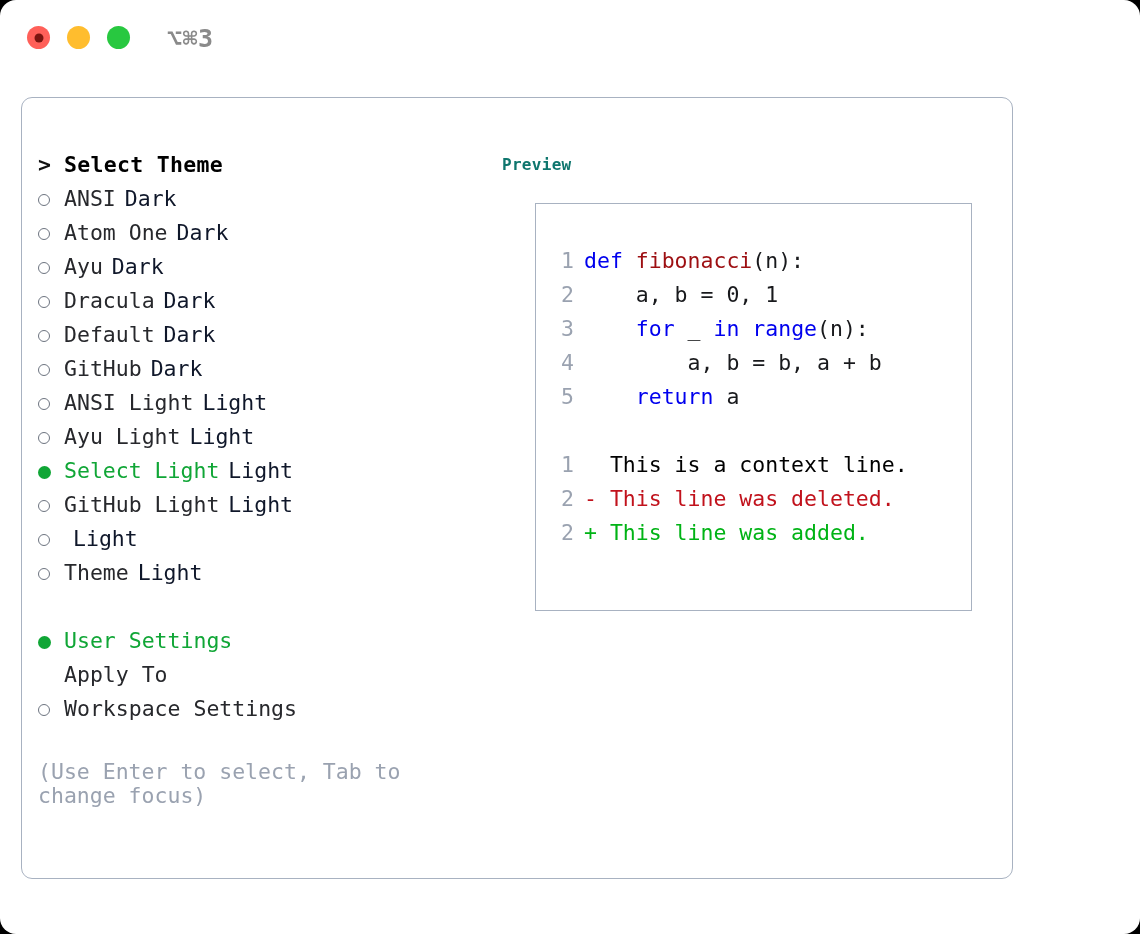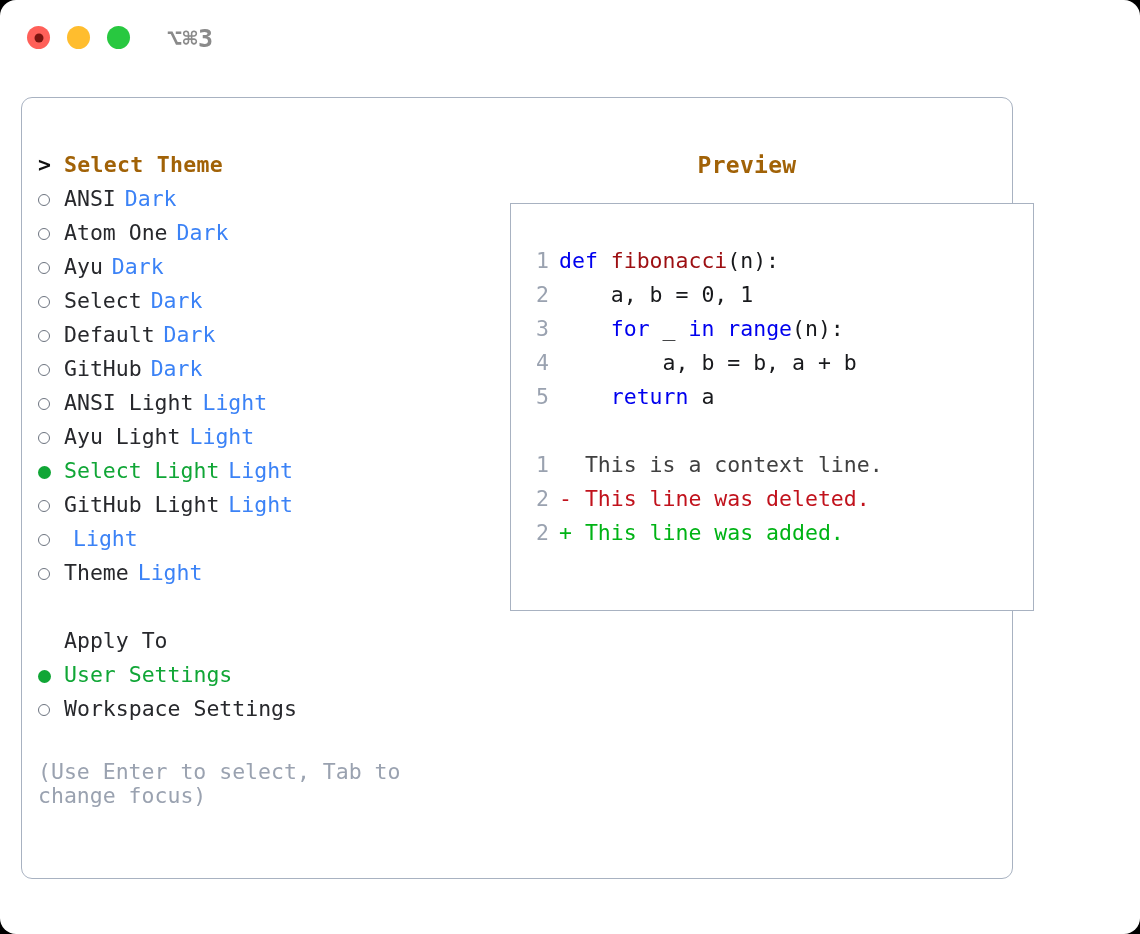--- a/index.html
+++ b/index.html
@@ -96,41 +96,41 @@
     line-height: 34px;
   }
   .marker {
     display: inline-block;
     width: 26px;
     flex: 0 0 26px;
     text-align: left;
     font-size: 21.5px;
   }
   .header-row .marker { color: #111111; font-weight: bold; }
-  .header-row .label  { color: #a16207; font-weight: bold; letter-spacing: 0.3px; }
+  .header-row .label  { color: #000000; font-weight: bold; letter-spacing: 0.3px; }
 
   .bullet-hollow {
     display: inline-block;
     width: 12px; height: 12px;
     border: 1.6px solid #6d7480;
     border-radius: 50%;
     box-sizing: border-box;
     vertical-align: middle;
   }
   .bullet-filled {
     display: inline-block;
     width: 13px; height: 13px;
     border-radius: 50%;
     background: #10a636;
     vertical-align: middle;
   }
   .label   { color: #27282c; }
   .label.selected { color: #10a636; }
   .tag {
-    color: #3b82f6;
+    color: #0f172a;
     margin-left: 9px;
   }
   .spacer-row { height: 34px; }
   .section-title {
     color: #27282c;
     font-weight: normal;
   }
   .hint {
     position: absolute;
     left: 16px;
@@ -142,32 +142,31 @@
   }
 
   
   .right-col {
     position: absolute;
     left: 480px;
     top: 50px;
     width: 490px;
   }
   .preview-title {
-    font-size: 23px;
+    font-size: 16px;
     font-weight: bold;
-    color: #a16207;
+    color: #0f766e;
     letter-spacing: 0.3px;
     line-height: 34px;
-    text-align: center;
   }
   .preview-box {
     position: absolute;
-    left: 488px;
+    left: 513px;
     top: 105px;
-    width: 524px;
+    width: 437px;
     height: 408px;
     box-sizing: border-box;
     border: 1.5px solid #a8b2c1;
     background: #ffffff;
   }
   .code-area {
     position: absolute;
     left: 16px;
     top: 40px;
     right: 8px;
@@ -182,21 +181,21 @@
     display: inline-block;
     width: 22px;
     text-align: right;
     color: #9aa2b0;
     margin-right: 10px;
   }
   .kw  { color: #0000ee; }
   .fn  { color: #9d0f12; }
   .pl  { color: #18191c; }
   .blank-line { height: 34px; }
-  .diff-ctx { color: #404040; text-align: right; }
+  .diff-ctx { color: #000000; text-align: right; }
   .diff-del { color: #c1121c; }
   .diff-add { color: #00b315; }
 </style>
 </head>
 <body>
 
 <div class="page">
 
   <div class="titlebar">
     <div class="dots">
@@ -225,21 +224,21 @@
             <span class="label">Atom One</span>
             <span class="tag">Dark</span>
           </div>
           <div class="row">
             <span class="marker"><span class="bullet-hollow"></span></span>
             <span class="label">Ayu</span>
             <span class="tag">Dark</span>
           </div>
           <div class="row">
             <span class="marker"><span class="bullet-hollow"></span></span>
-            <span class="label">Select</span>
+            <span class="label">Dracula</span>
             <span class="tag">Dark</span>
           </div>
           <div class="row">
             <span class="marker"><span class="bullet-hollow"></span></span>
             <span class="label">Default</span>
             <span class="tag">Dark</span>
           </div>
           <div class="row">
             <span class="marker"><span class="bullet-hollow"></span></span>
             <span class="label">GitHub</span>
@@ -271,26 +270,26 @@
           </div>
           <div class="row">
             <span class="marker"><span class="bullet-hollow"></span></span>
             <span class="label">Theme</span>
             <span class="tag">Light</span>
           </div>
         </div>
       <div class="spacer-row"></div>
       <div id="apply-to">
           <div class="row">
+            <span class="marker"><span class="bullet-filled"></span></span>
+            <span class="label selected">User Settings</span>
+          </div>
+          <div class="row">
             <span class="marker"></span>
             <span class="label section-title">Apply To</span>
-          </div>
-          <div class="row">
-            <span class="marker"><span class="bullet-filled"></span></span>
-            <span class="label selected">User Settings</span>
           </div>
           <div class="row">
             <span class="marker"><span class="bullet-hollow"></span></span>
             <span class="label">Workspace Settings</span>
           </div>
         </div>
     </div>
 
     <div class="hint">(Use Enter to select, Tab to change focus)</div>
 

